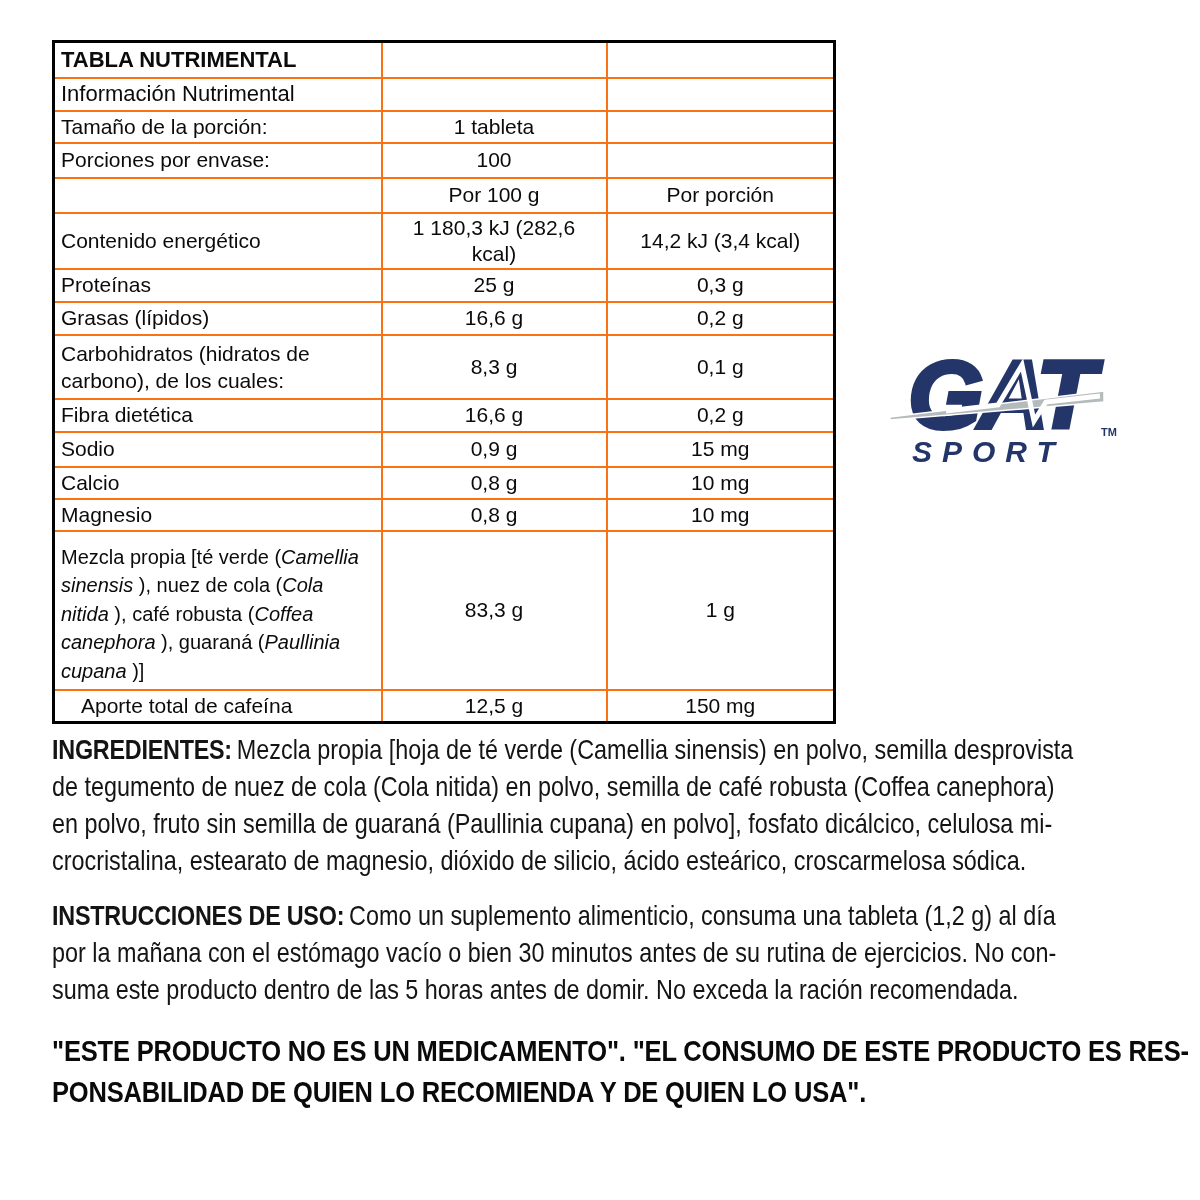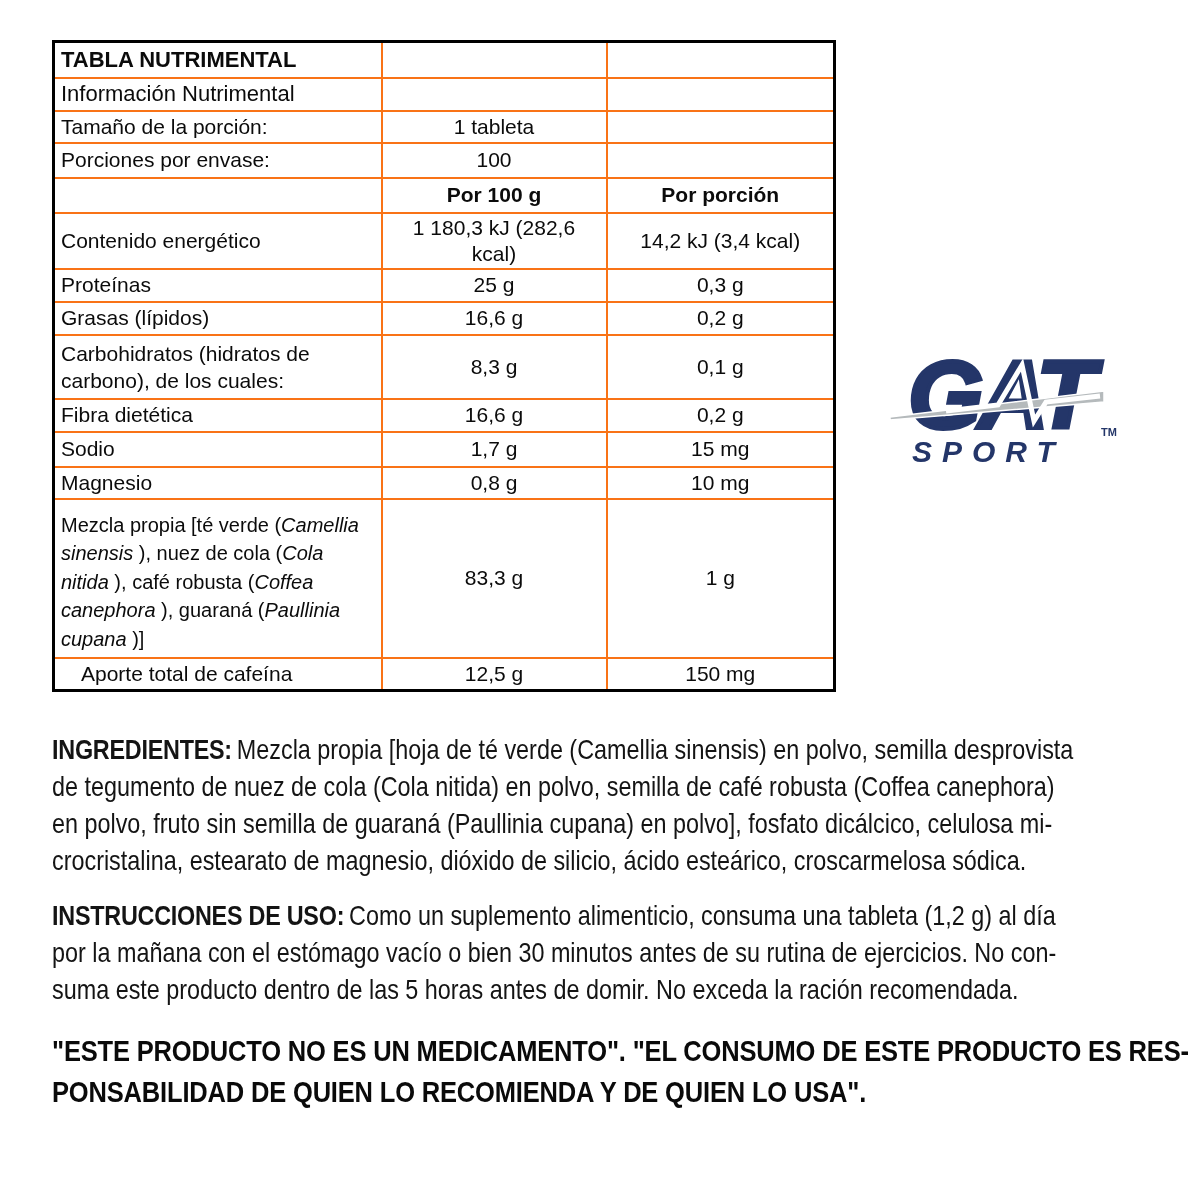--- a/index.html
+++ b/index.html
@@ -16,21 +16,21 @@
   }
   table.ntable td{
     border:2px solid #f97316;
     font-size:21px;line-height:26px;color:#0b0b0b;
     padding:1px 6px;vertical-align:middle;overflow:hidden;
   }
   td.lbl{text-align:left;}
   td.val{text-align:center;}
   tr.r-title td.lbl{font-weight:bold;font-size:22px;}
   tr.r-info td.lbl{font-size:22px;}
-  tr.r-colhead td.val{font-weight:bold;border-radius:7px;}
+  tr.r-colhead td.val{font-weight:normal;border-radius:7px;}
   tr.r-carbs td.lbl{line-height:27px;padding-top:4px;padding-bottom:4px;}
   tr.r-blend td.lbl{font-size:20px;line-height:28.5px;padding-top:11px;padding-bottom:4px;}
   tr.r-blend i{font-style:italic;}
   tr.r-caffeine td.lbl{padding-left:26px;}
 
   .h36{height:36px}.h33{height:33px}.h34{height:32px}.h35{height:35px}
   .h57{height:57px}.h143{height:143px}
 
   
   .logo{position:absolute;left:888px;top:331px;width:252px;height:138px;}
@@ -107,22 +107,27 @@
       <td class="val">8,3 g</td>
       <td class="val">0,1 g</td>
     </tr>
     <tr class="h33">
       <td class="lbl">Fibra dietética</td>
       <td class="val">16,6 g</td>
       <td class="val">0,2 g</td>
     </tr>
     <tr class="h35">
       <td class="lbl">Sodio</td>
-      <td class="val">1,7 g</td>
+      <td class="val">0,9 g</td>
       <td class="val">15 mg</td>
+    </tr>
+    <tr class="h34">
+      <td class="lbl">Calcio</td>
+      <td class="val">0,8 g</td>
+      <td class="val">10 mg</td>
     </tr>
     <tr class="h34">
       <td class="lbl">Magnesio</td>
       <td class="val">0,8 g</td>
       <td class="val">10 mg</td>
     </tr>
     <tr class="r-blend h143">
       <td class="lbl"><span>Mezcla propia [té verde (</span><i>Camellia sinensis</i><span> ), nuez de cola (</span><i>Cola nitida</i><span> ), café robusta (</span><i>Coffea canephora</i><span> ), guaraná (</span><i>Paullinia cupana</i><span> )]</span></td>
       <td class="val">83,3 g</td>
       <td class="val">1 g</td>

